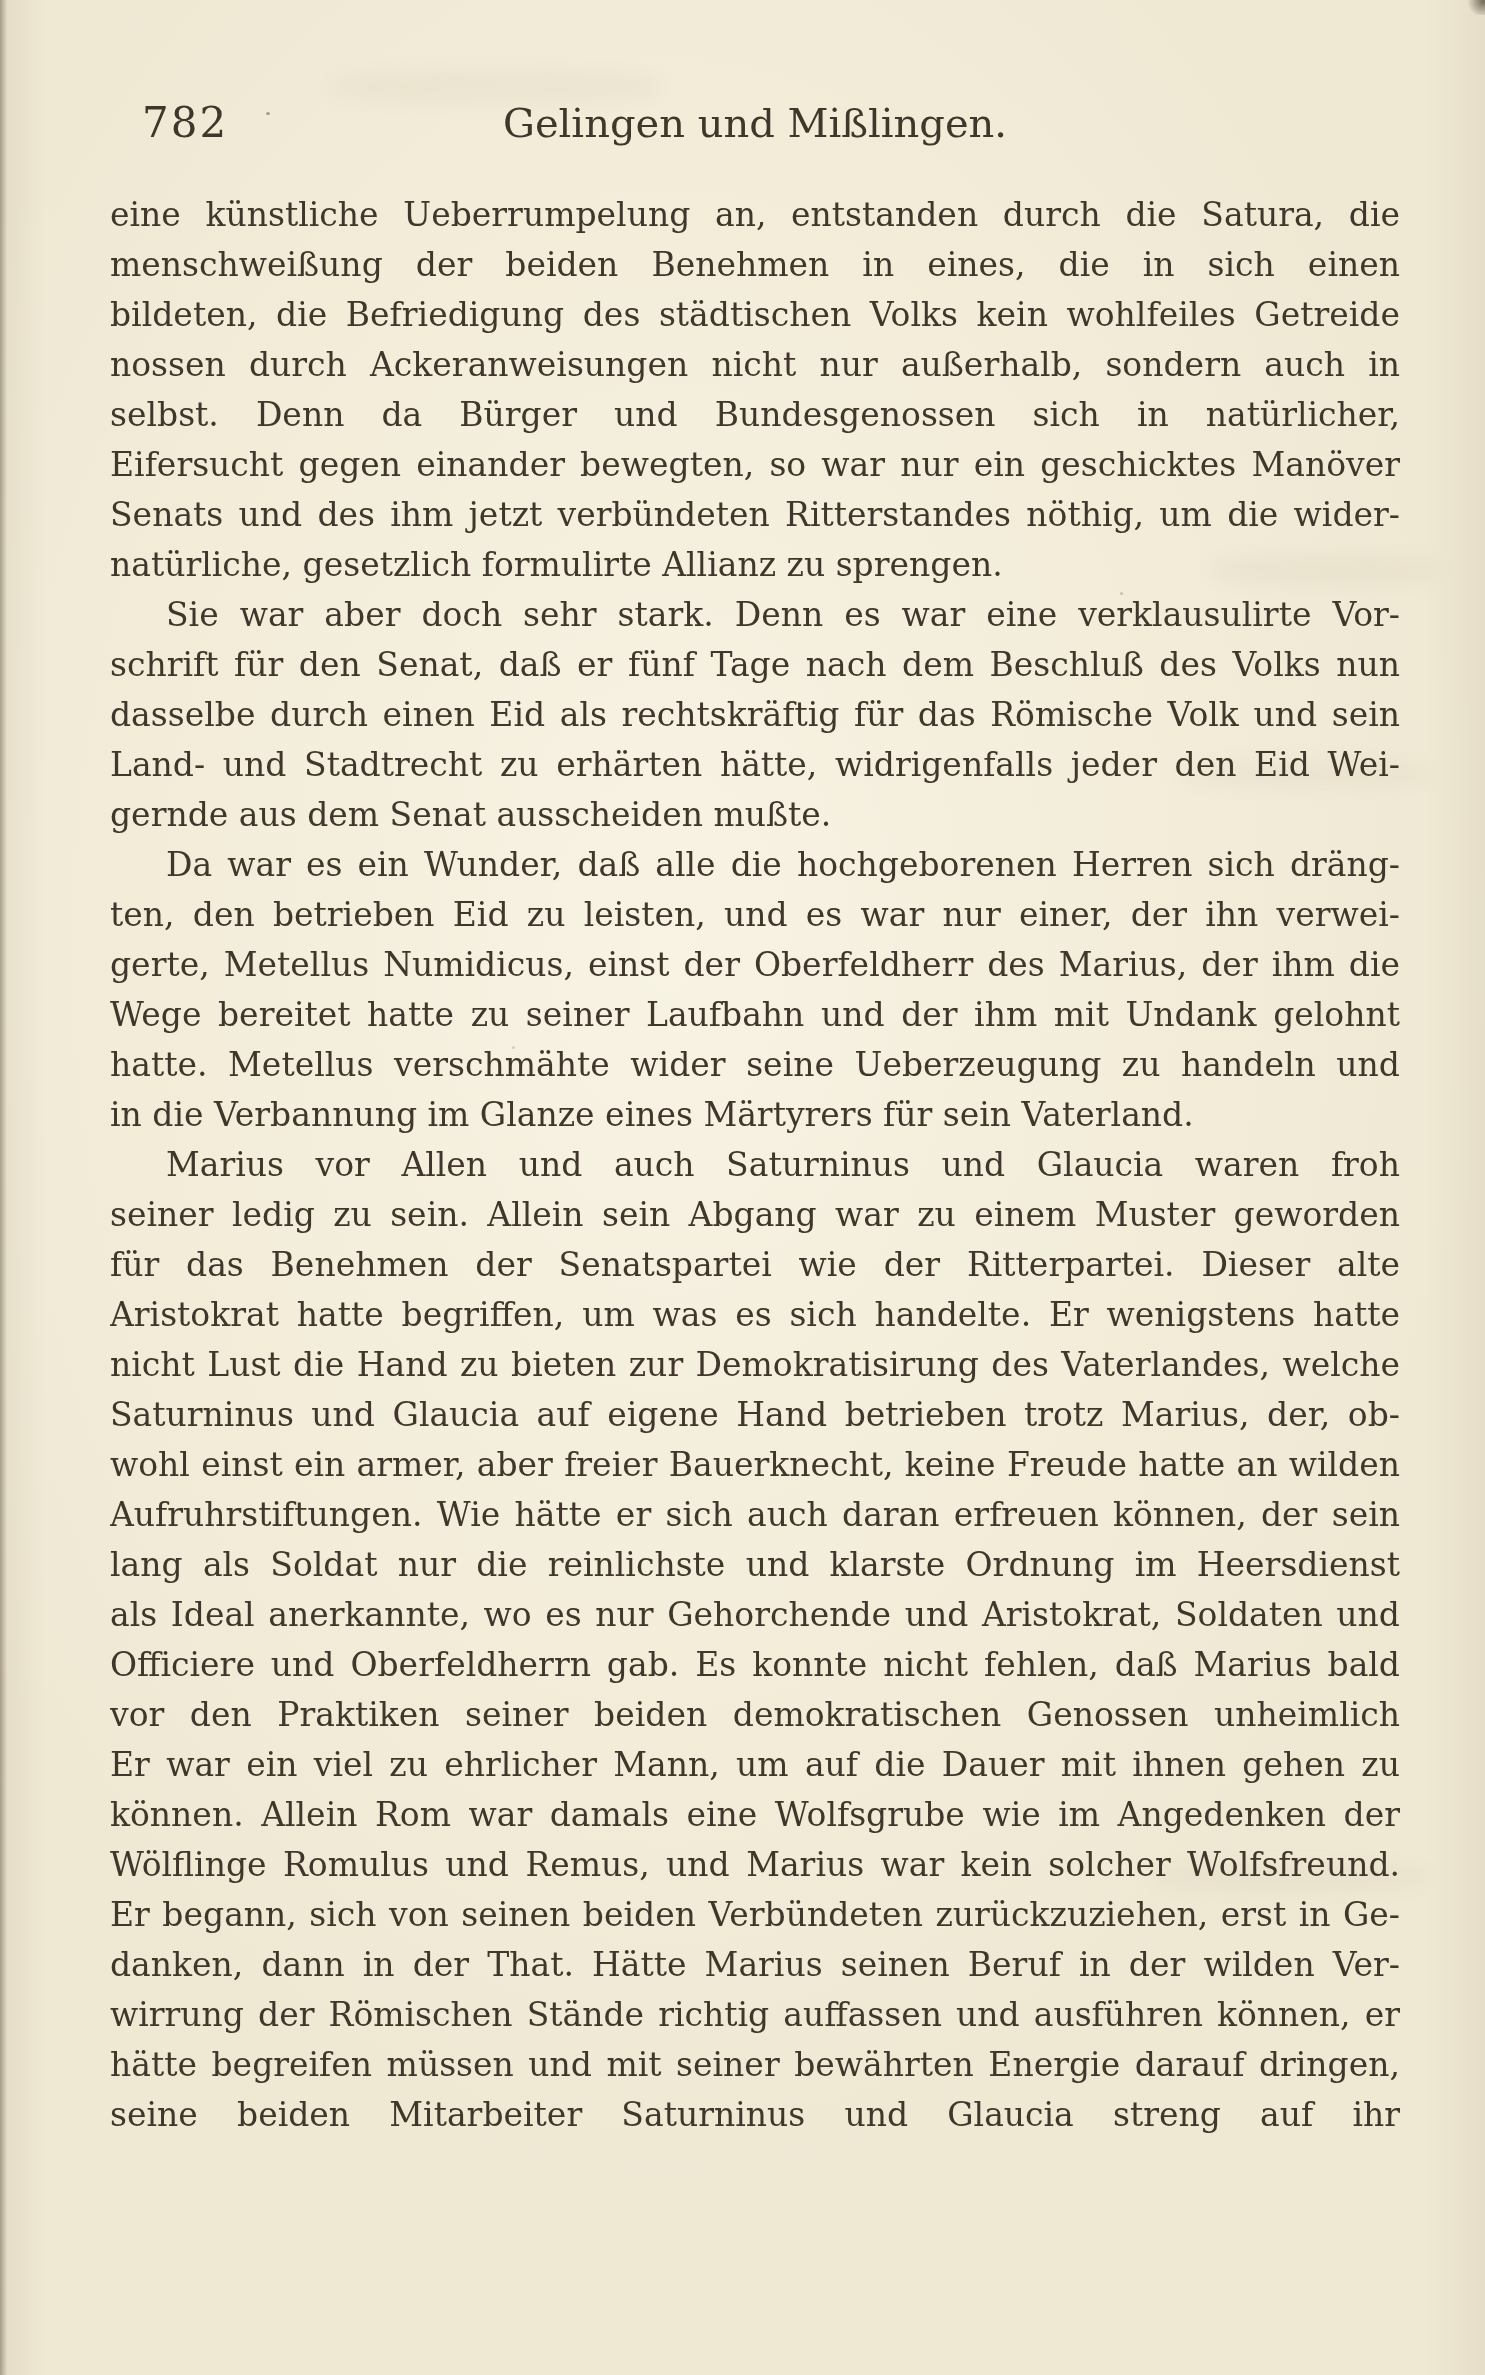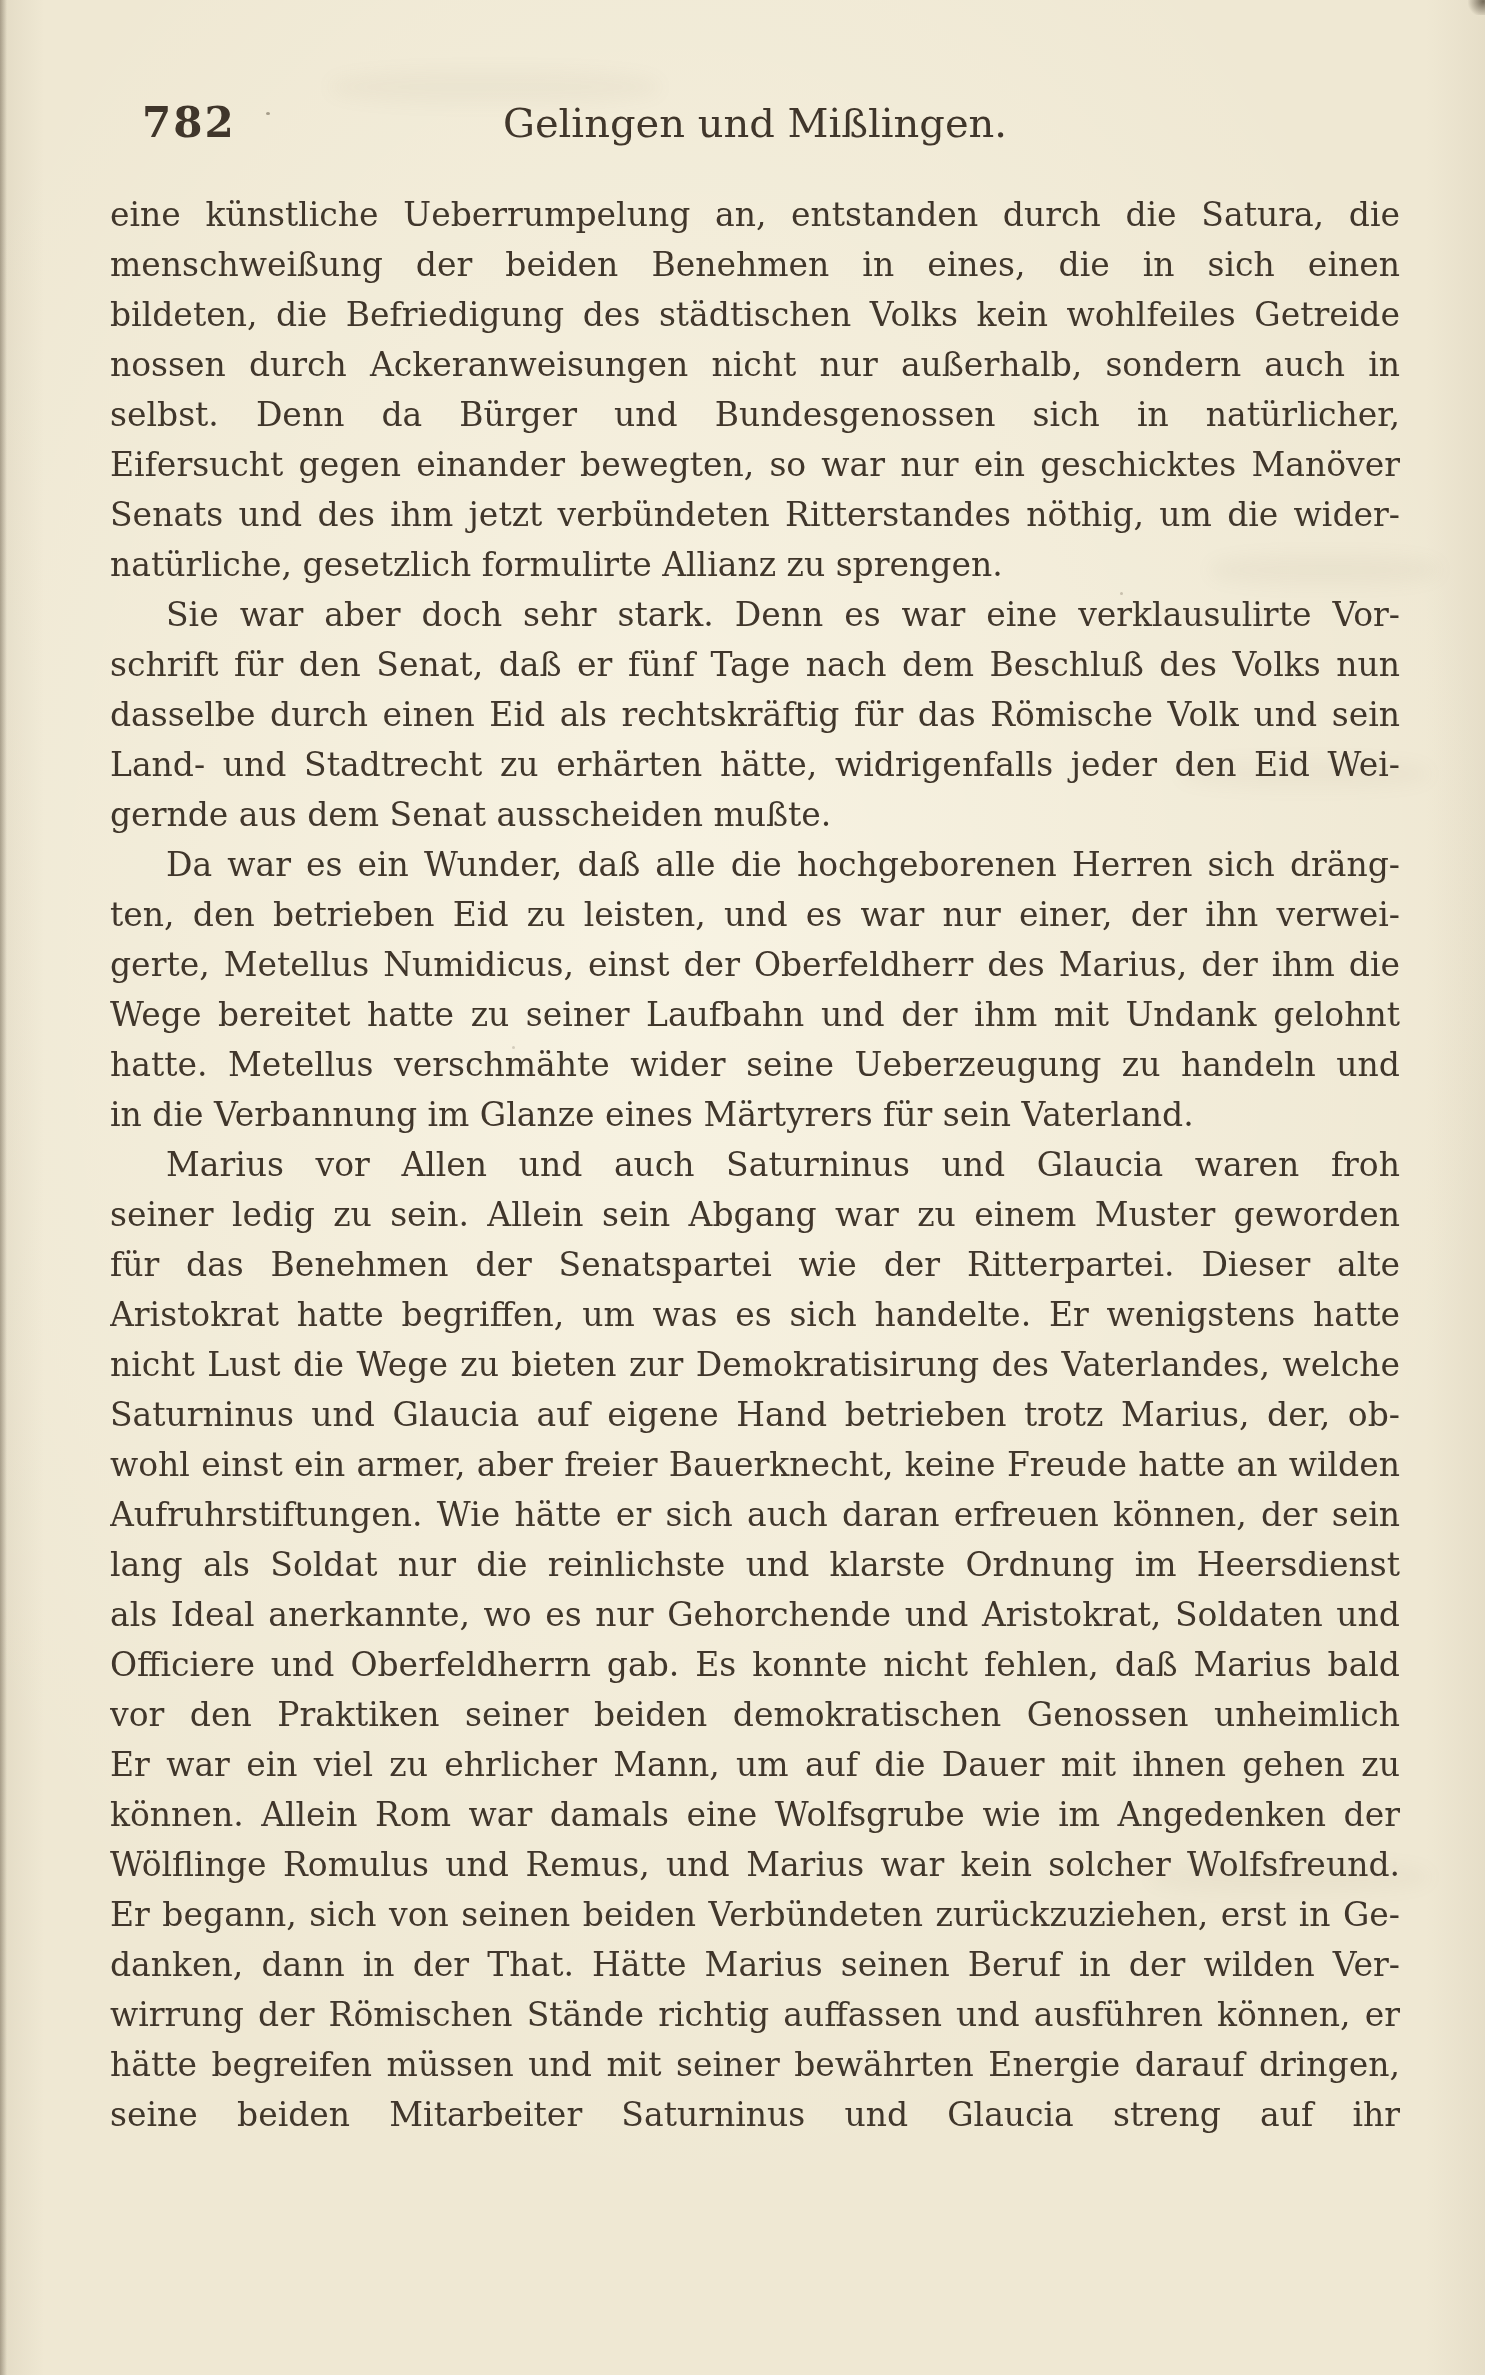--- a/index.html
+++ b/index.html
@@ -29,21 +29,20 @@
   .sm3{left:330px;top:70px;width:330px;height:34px;opacity:.05;}
   .sm4{left:1150px;top:1862px;width:280px;height:30px;opacity:.05;}
 
   .header{
     position:absolute;left:110px;top:98px;width:1290px;
     display:grid;grid-template-columns:1fr auto 1fr;align-items:baseline;
   }
   .page-number{
     font-size:42px;letter-spacing:2px;padding-left:32px;
     font-family:"DejaVu Serif","Liberation Serif",serif;
-    font-weight:bold;
   }
   .running-title{
     font-size:40px;text-align:center;white-space:nowrap;
   }
 
   .body-text{
     position:absolute;left:110px;top:190px;width:1290px;
   }
   .para{margin:0;}
   .line{
@@ -107,21 +106,21 @@
       <div class="line">Wege bereitet hatte zu seiner Laufbahn und der ihm mit Undank gelohnt</div>
       <div class="line">hatte.  Metellus verschmähte wider seine Ueberzeugung zu handeln und ging</div>
       <div class="line end">in die Verbannung im Glanze eines Märtyrers für sein Vaterland.</div>
     </div>
 
     <div class="para">
       <div class="line indent">Marius vor Allen und auch Saturninus und Glaucia waren froh</div>
       <div class="line">seiner ledig zu sein.  Allein sein Abgang war zu einem Muster geworden</div>
       <div class="line">für das Benehmen der Senatspartei wie der Ritterpartei.  Dieser alte</div>
       <div class="line">Aristokrat hatte begriffen, um was es sich handelte.  Er wenigstens hatte</div>
-      <div class="line">nicht Lust die Wege zu bieten zur Demokratisirung des Vaterlandes, welche</div>
+      <div class="line">nicht Lust die Hand zu bieten zur Demokratisirung des Vaterlandes, welche</div>
       <div class="line">Saturninus und Glaucia auf eigene Hand betrieben trotz Marius, der, ob-</div>
       <div class="line">wohl einst ein armer, aber freier Bauerknecht, keine Freude hatte an wilden</div>
       <div class="line">Aufruhrstiftungen.  Wie hätte er sich auch daran erfreuen können, der sein Leben</div>
       <div class="line">lang als Soldat nur die reinlichste und klarste Ordnung im Heersdienst</div>
       <div class="line">als Ideal anerkannte, wo es nur Gehorchende und Aristokrat, Soldaten und</div>
       <div class="line">Officiere und Oberfeldherrn gab.  Es konnte nicht fehlen, daß Marius bald</div>
       <div class="line">vor den Praktiken seiner beiden demokratischen Genossen unheimlich wurde.</div>
       <div class="line">Er war ein viel zu ehrlicher Mann, um auf die Dauer mit ihnen gehen zu</div>
       <div class="line">können.  Allein Rom war damals eine Wolfsgrube wie im Angedenken der</div>
       <div class="line">Wölflinge Romulus und Remus, und Marius war kein solcher Wolfsfreund.</div>

